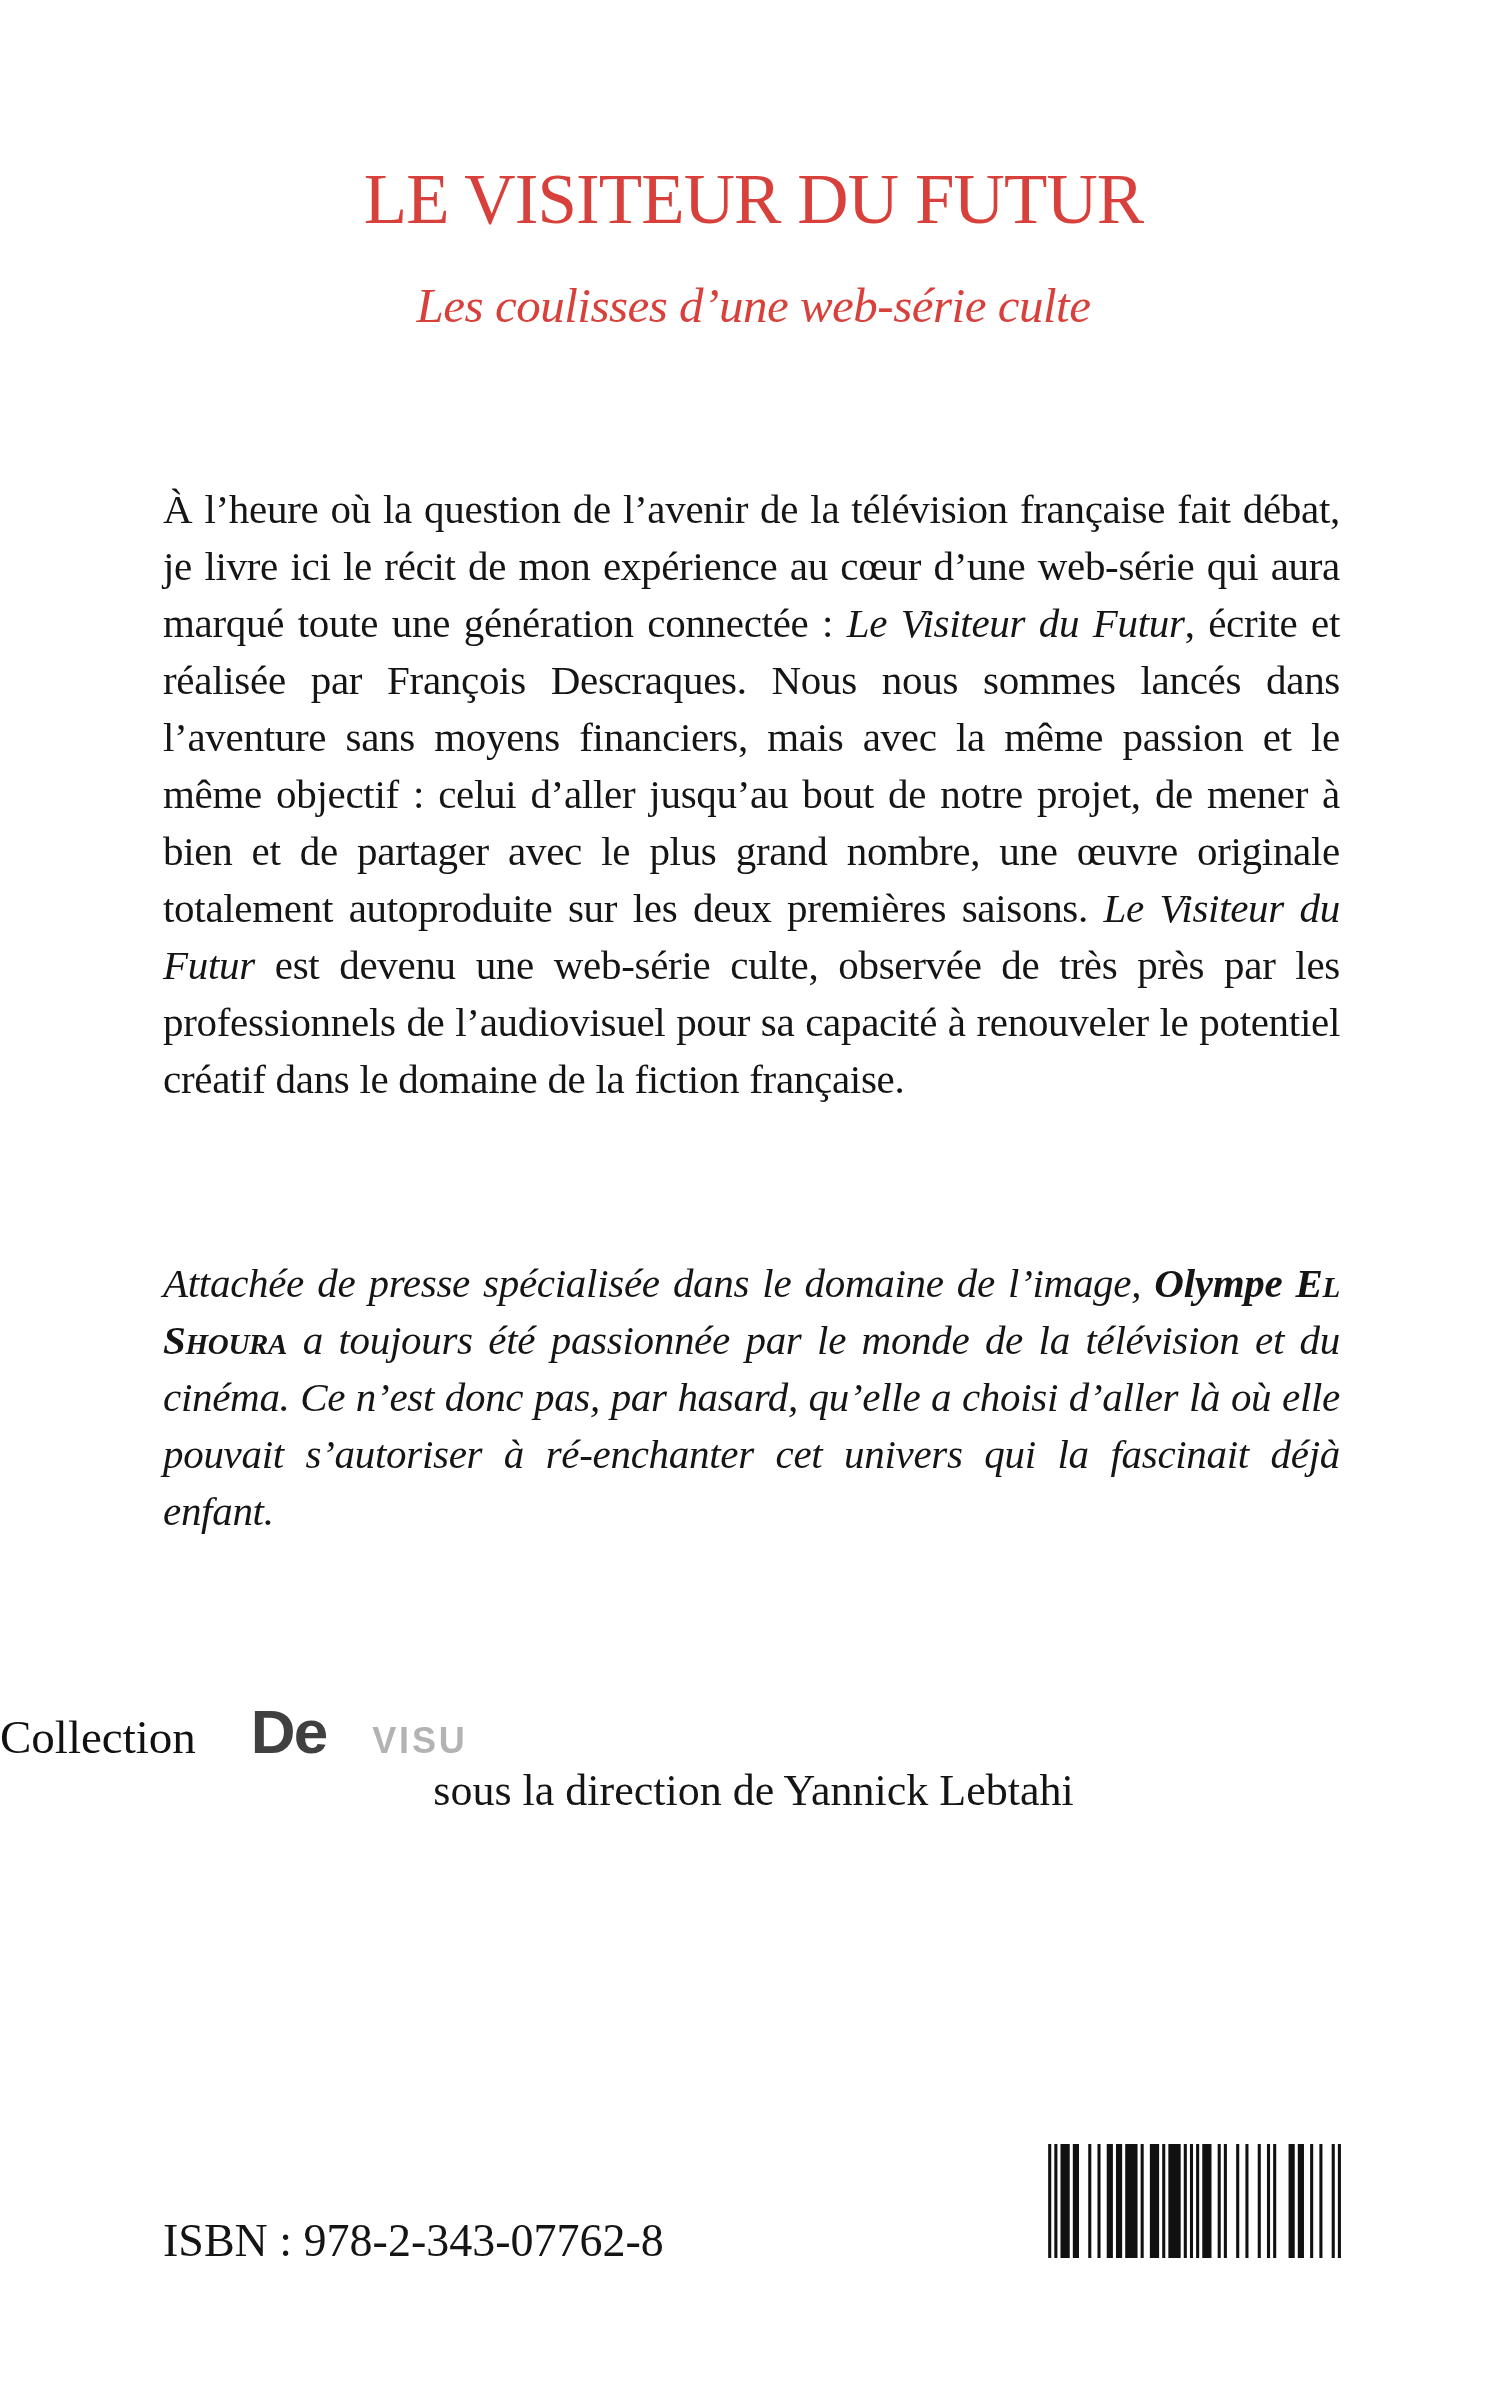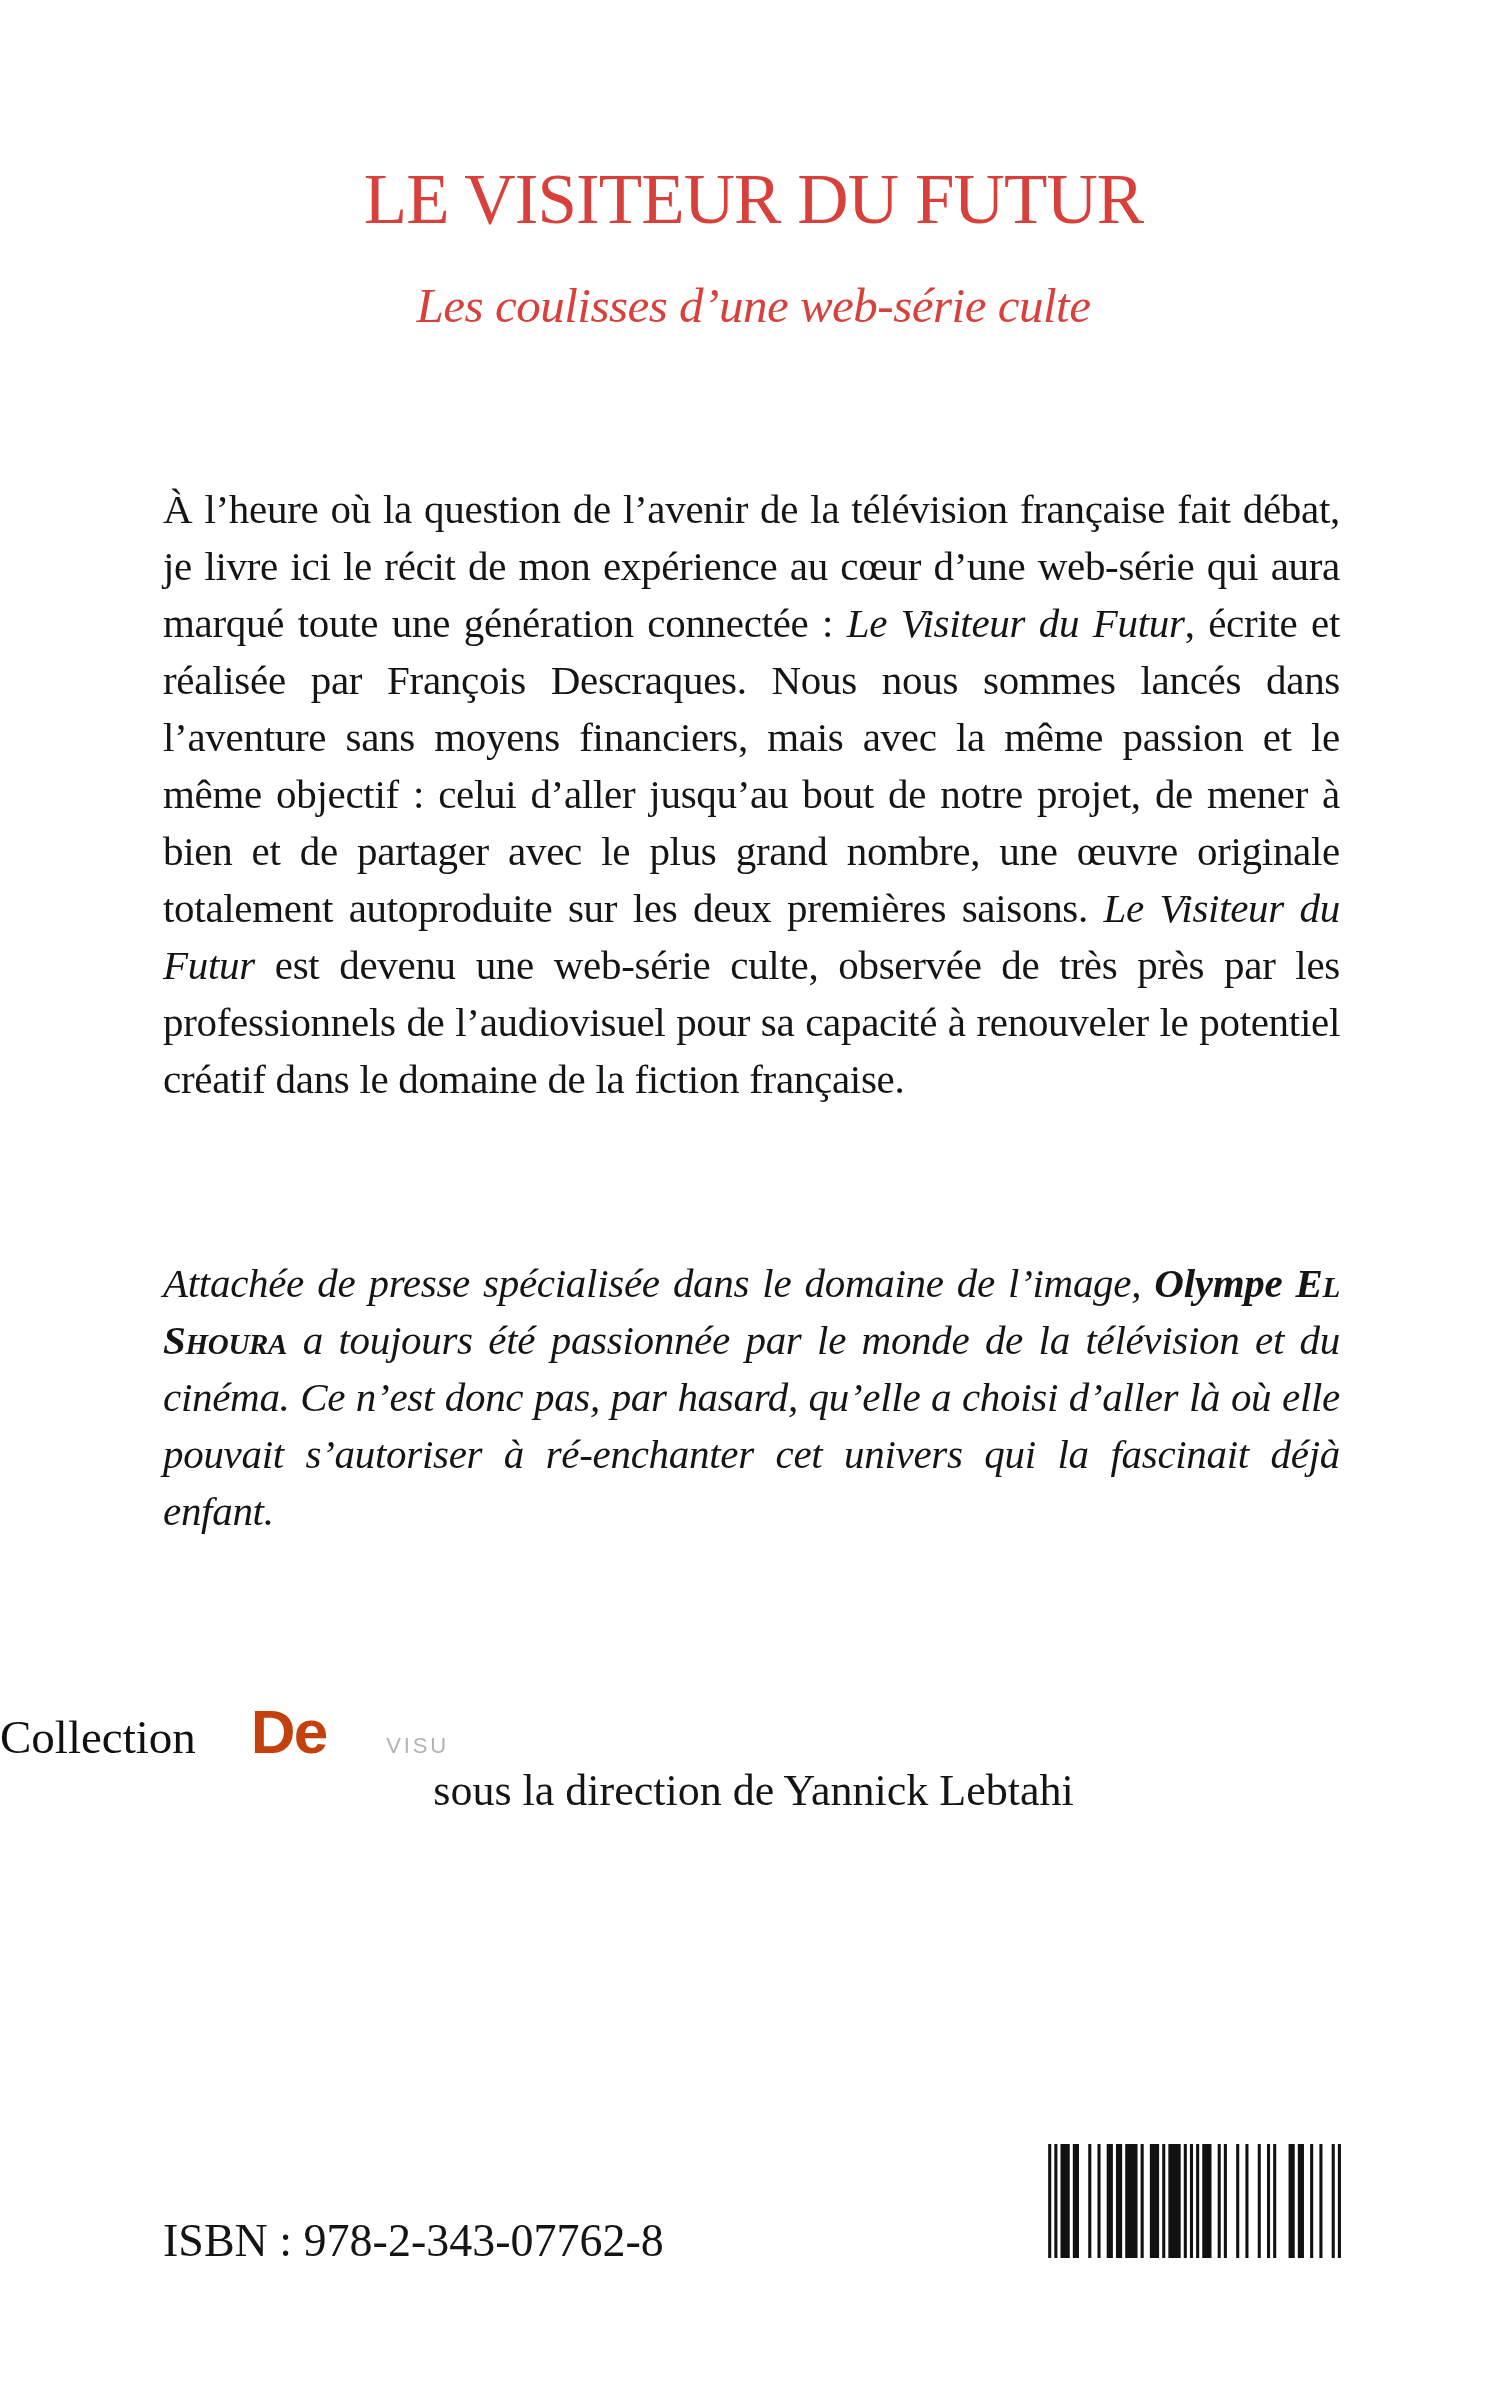--- a/index.html
+++ b/index.html
@@ -49,24 +49,24 @@
   }
   .logo-main{
     font-family:"Liberation Sans", sans-serif;
     font-weight:700;
     font-size:62px;line-height:62px;
     letter-spacing:-1.9px;
     margin-left:15px;
   }
   .logo-sub{
     font-family:"Liberation Sans", sans-serif;
-    font-weight:400;
-    font-size:22px;line-height:28px;
+    font-weight:700;
+    font-size:36px;line-height:28px;
     letter-spacing:2.8px;
-    margin-left:20px;
+    margin-left:6px;
   }
   .direction-line{
     position:absolute;top:1766px;left:0;width:100%;
     text-align:center;
     font-size:44px;line-height:49px;
     color:#151515;
   }
   .isbn{
     position:absolute;left:163px;top:2219px;
     font-size:46px;line-height:44px;
@@ -93,21 +93,21 @@
   <div class="title" style="color: rgb(216, 65, 59);">LE VISITEUR DU FUTUR</div>
 
   <div class="subtitle" style="color: rgb(216, 65, 59);">Les coulisses d’une web-série culte</div>
 
   <p class="textblock synopsis"><span class="run-normal">À l’heure où la question de l’avenir de la télévision française fait débat, je livre ici le récit de mon expérience au cœur d’une web-série qui aura marqué toute une génération connectée : </span><span class="run-italic">Le Visiteur du Futur</span><span class="run-normal">, écrite et réalisée par François Descraques. Nous nous sommes lancés dans l’aventure sans moyens financiers, mais avec la même passion et le même objectif : celui d’aller jusqu’au bout de notre projet, de mener à bien et de partager avec le plus grand nombre, une œuvre originale totalement autoproduite sur les deux premières saisons. </span><span class="run-italic">Le Visiteur du Futur</span><span class="run-normal"> est devenu une web-série culte, observée de très près par les professionnels de l’audiovisuel pour sa capacité à renouveler le potentiel créatif dans le domaine de la fiction française.</span></p>
 
   <p class="textblock bio"><span class="run-italic">Attachée de presse spécialisée dans le domaine de l’image, </span><span class="run-bold-italic">Olympe </span><span class="run-bold-italic-smallcaps">El Shoura</span><span class="run-italic"> a toujours été passionnée par le monde de la télévision et du cinéma. Ce n’est donc pas, par hasard, qu’elle a choisi d’aller là où elle pouvait s’autoriser à ré-enchanter cet univers qui la fascinait déjà enfant.</span></p>
 
   <div class="collection-row">
     <span class="collection-prefix">Collection</span>
-    <span class="logo-main" style="color: #c2410c;">De</span>
+    <span class="logo-main" style="color: #404040;">De</span>
     <span class="logo-sub" style="color: rgb(179, 179, 179);">VISU</span>
   </div>
 
   <div class="direction-line">sous la direction de Yannick Lebtahi</div>
 
   <div class="isbn">ISBN : 978-2-343-07762-8</div>
 
   <div class="price">13,50 €</div>
 
   <div class="barcode">

